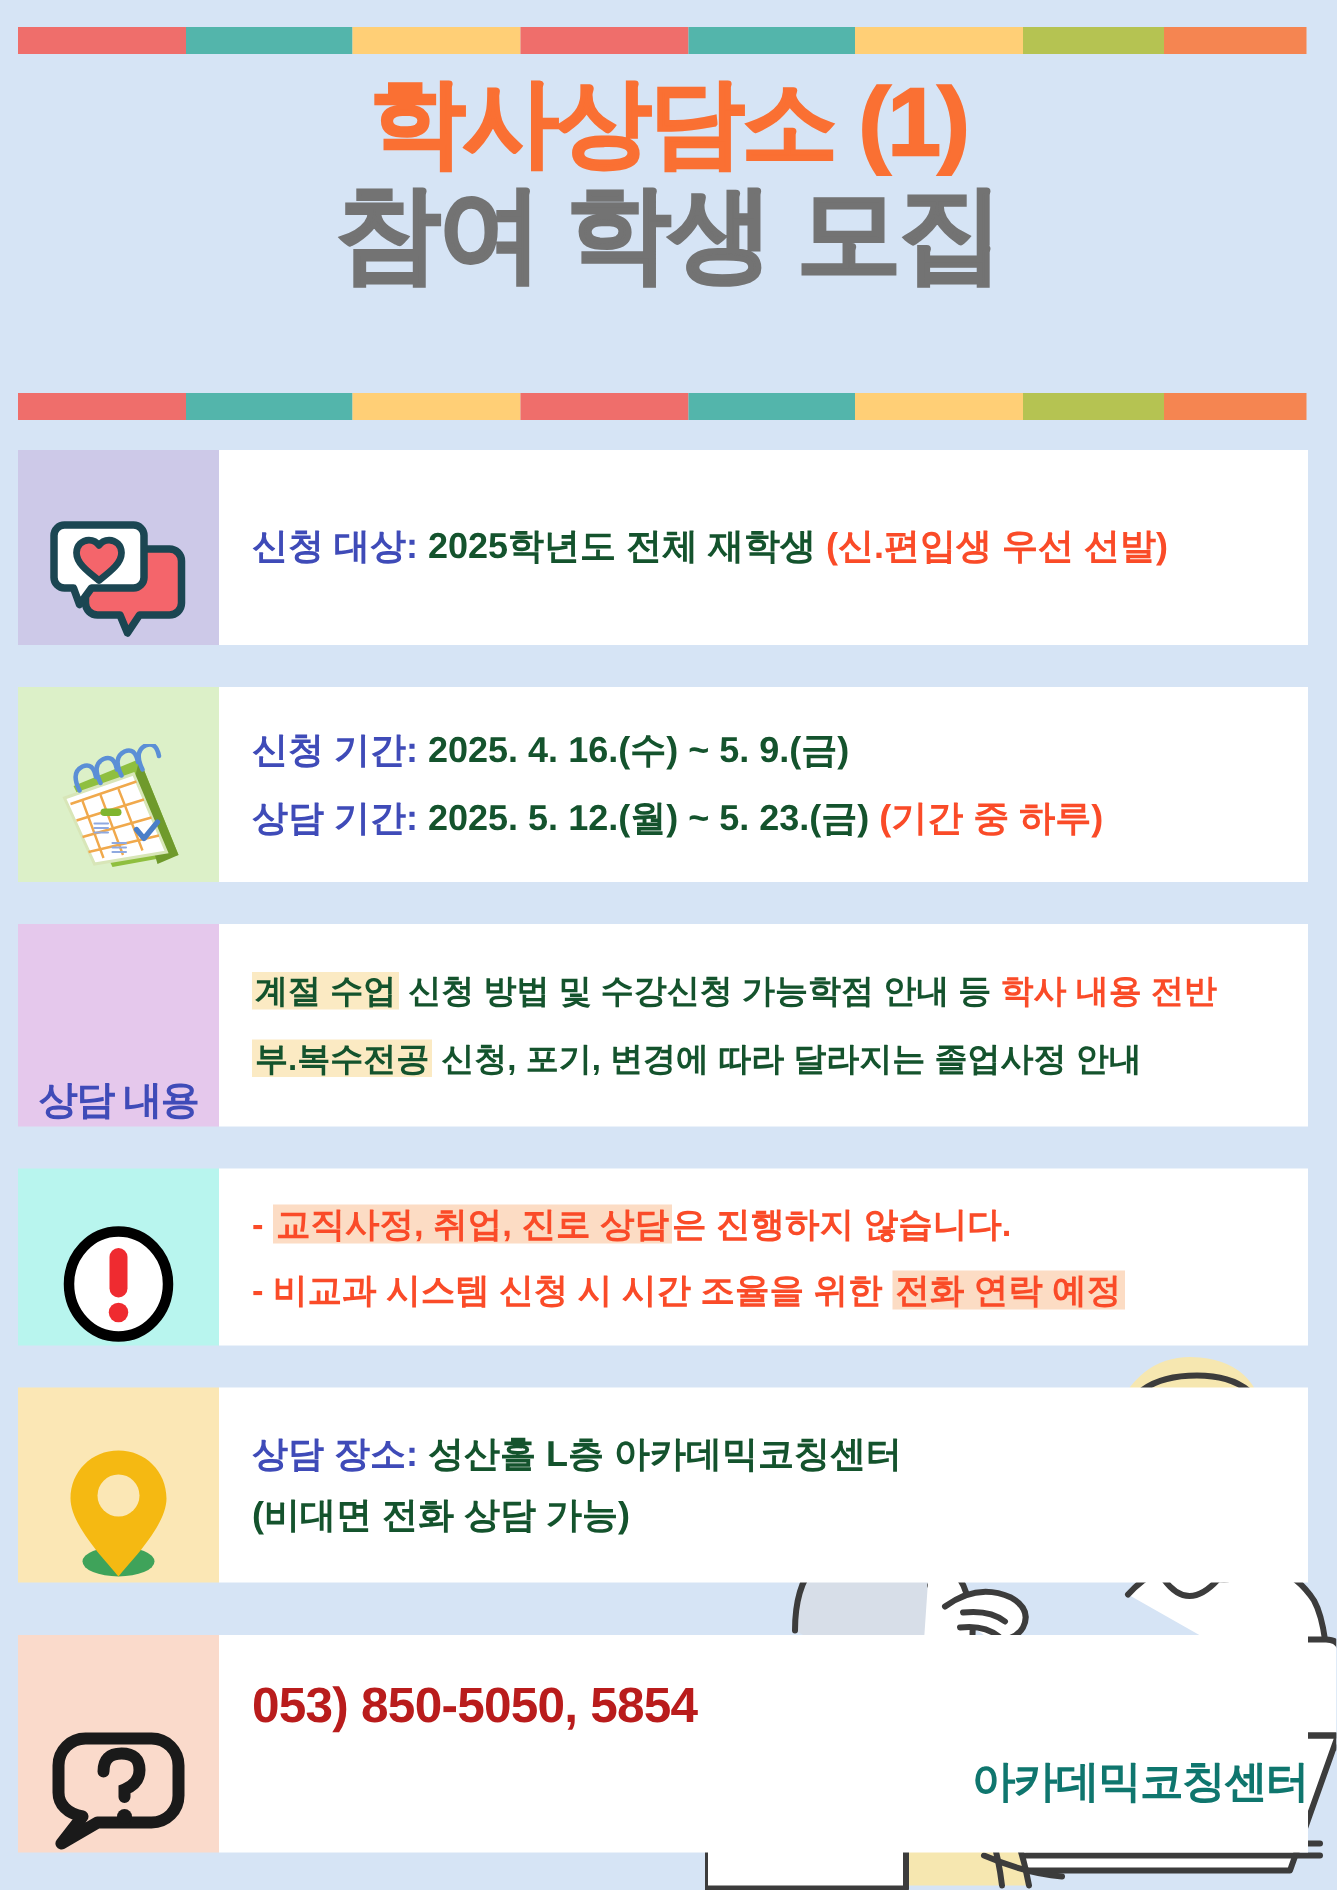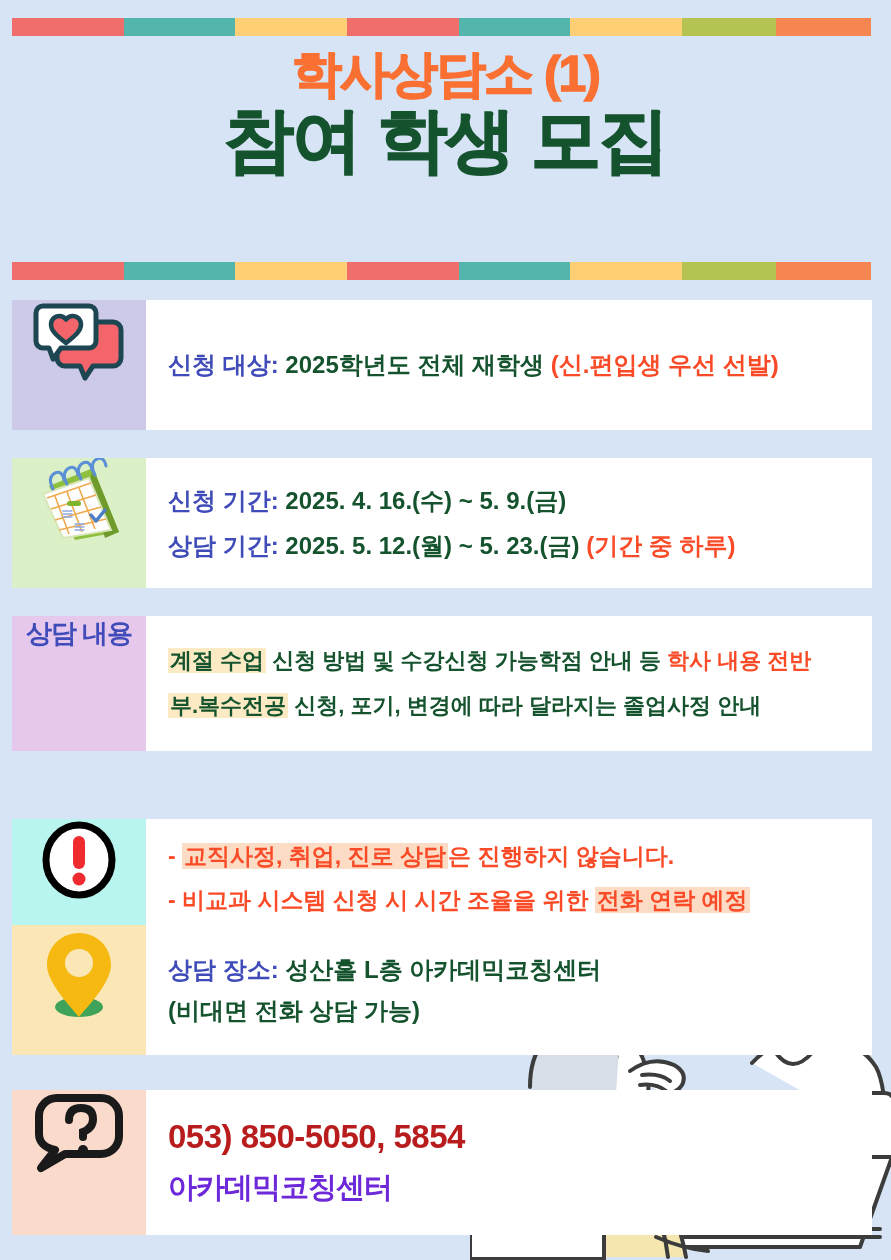--- a/index.html
+++ b/index.html
@@ -19,46 +19,46 @@
 
   
   .title-block {
     position:absolute; top:48px; left:0; width:891px;
     text-align:center;
   }
   .title-line1, .title-line2 {
     font-weight:900;
     letter-spacing:-2px;
     line-height:1.06;
-    font-size:50px;
+    font-size:64px;
     -webkit-text-stroke:1.5px currentColor;
   }
   .title-line1 { color:#fa7033; }
-  .title-line2 { color:#14532d; font-size:70px; margin-top:2px; }
+  .title-line2 { color:#737373; font-size:70px; margin-top:2px; }
 
   
   .illustration {
     position:absolute;
     left:470px; top:885px;
     width:421px; height:375px;
     pointer-events:none;
   }
 
   
   .row {
     position:absolute;
     left:12px; width:860px;
     display:flex;
     align-items:stretch;
   }
   .row-icon {
     width:134px;
     flex:0 0 134px;
     display:flex;
-    align-items:flex-start;
+    align-items:flex-end;
     justify-content:center;
     position:relative;
   }
   .row-body {
     flex:1 1 auto;
     background:#ffffff;
     display:flex;
     flex-direction:column;
     justify-content:center;
     padding:0 0 0 22px;
@@ -89,37 +89,37 @@
   
   #row3 { top:616px; height:135px; }
   #row3 .row-icon { background:#e5c8ec; }
   #row3 .section-label {
     color:#3f4bb8; font-weight:900; font-size:26px; letter-spacing:-1px;
   }
   #row3 .line { font-size:22px; }
   #row3 .line + .line { margin-top:18px; }
 
   
-  #row4 { top:779px; height:118px;margin-top:40px; }
+  #row4 { top:779px; height:118px; }
   #row4 .row-icon { background:#b8f5ee; }
   #row4 .row-body { background:#ffffff; }
   #row4 .line { font-size:23px; }
   #row4 .line + .line { margin-top:16px; }
 
   
   #row5 { top:925px; height:130px; }
   #row5 .row-icon { background:#fbe7b5; }
   #row5 .line { font-size:24px; }
   #row5 .line + .line { margin-top:12px; }
 
   
   #row6 { top:1090px; height:145px; }
   #row6 .row-icon { background:#fadacb; }
   #row6 .phone { font-size:33px; color:#b91c1c; font-weight:900; letter-spacing:-0.5px; }
-  #row6 .center-name { font-size:29px; color:#6d28d9; font-weight:900; margin-top:12px; letter-spacing:-1px; }
+  #row6 .center-name { font-size:29px; color:#0f766e; font-weight:900; margin-top:12px; letter-spacing:-1px;text-align:right; }
 
   
   #row5 .row-body, #row6 .row-body { z-index:1; }
 </style>
 </head>
 <body>
 
 <div class="colorbar colorbar-top">
     <i style="background: rgb(239, 110, 107); width: 13%;"></i>
     <i style="background: rgb(83, 181, 171); width: 13%;"></i>

